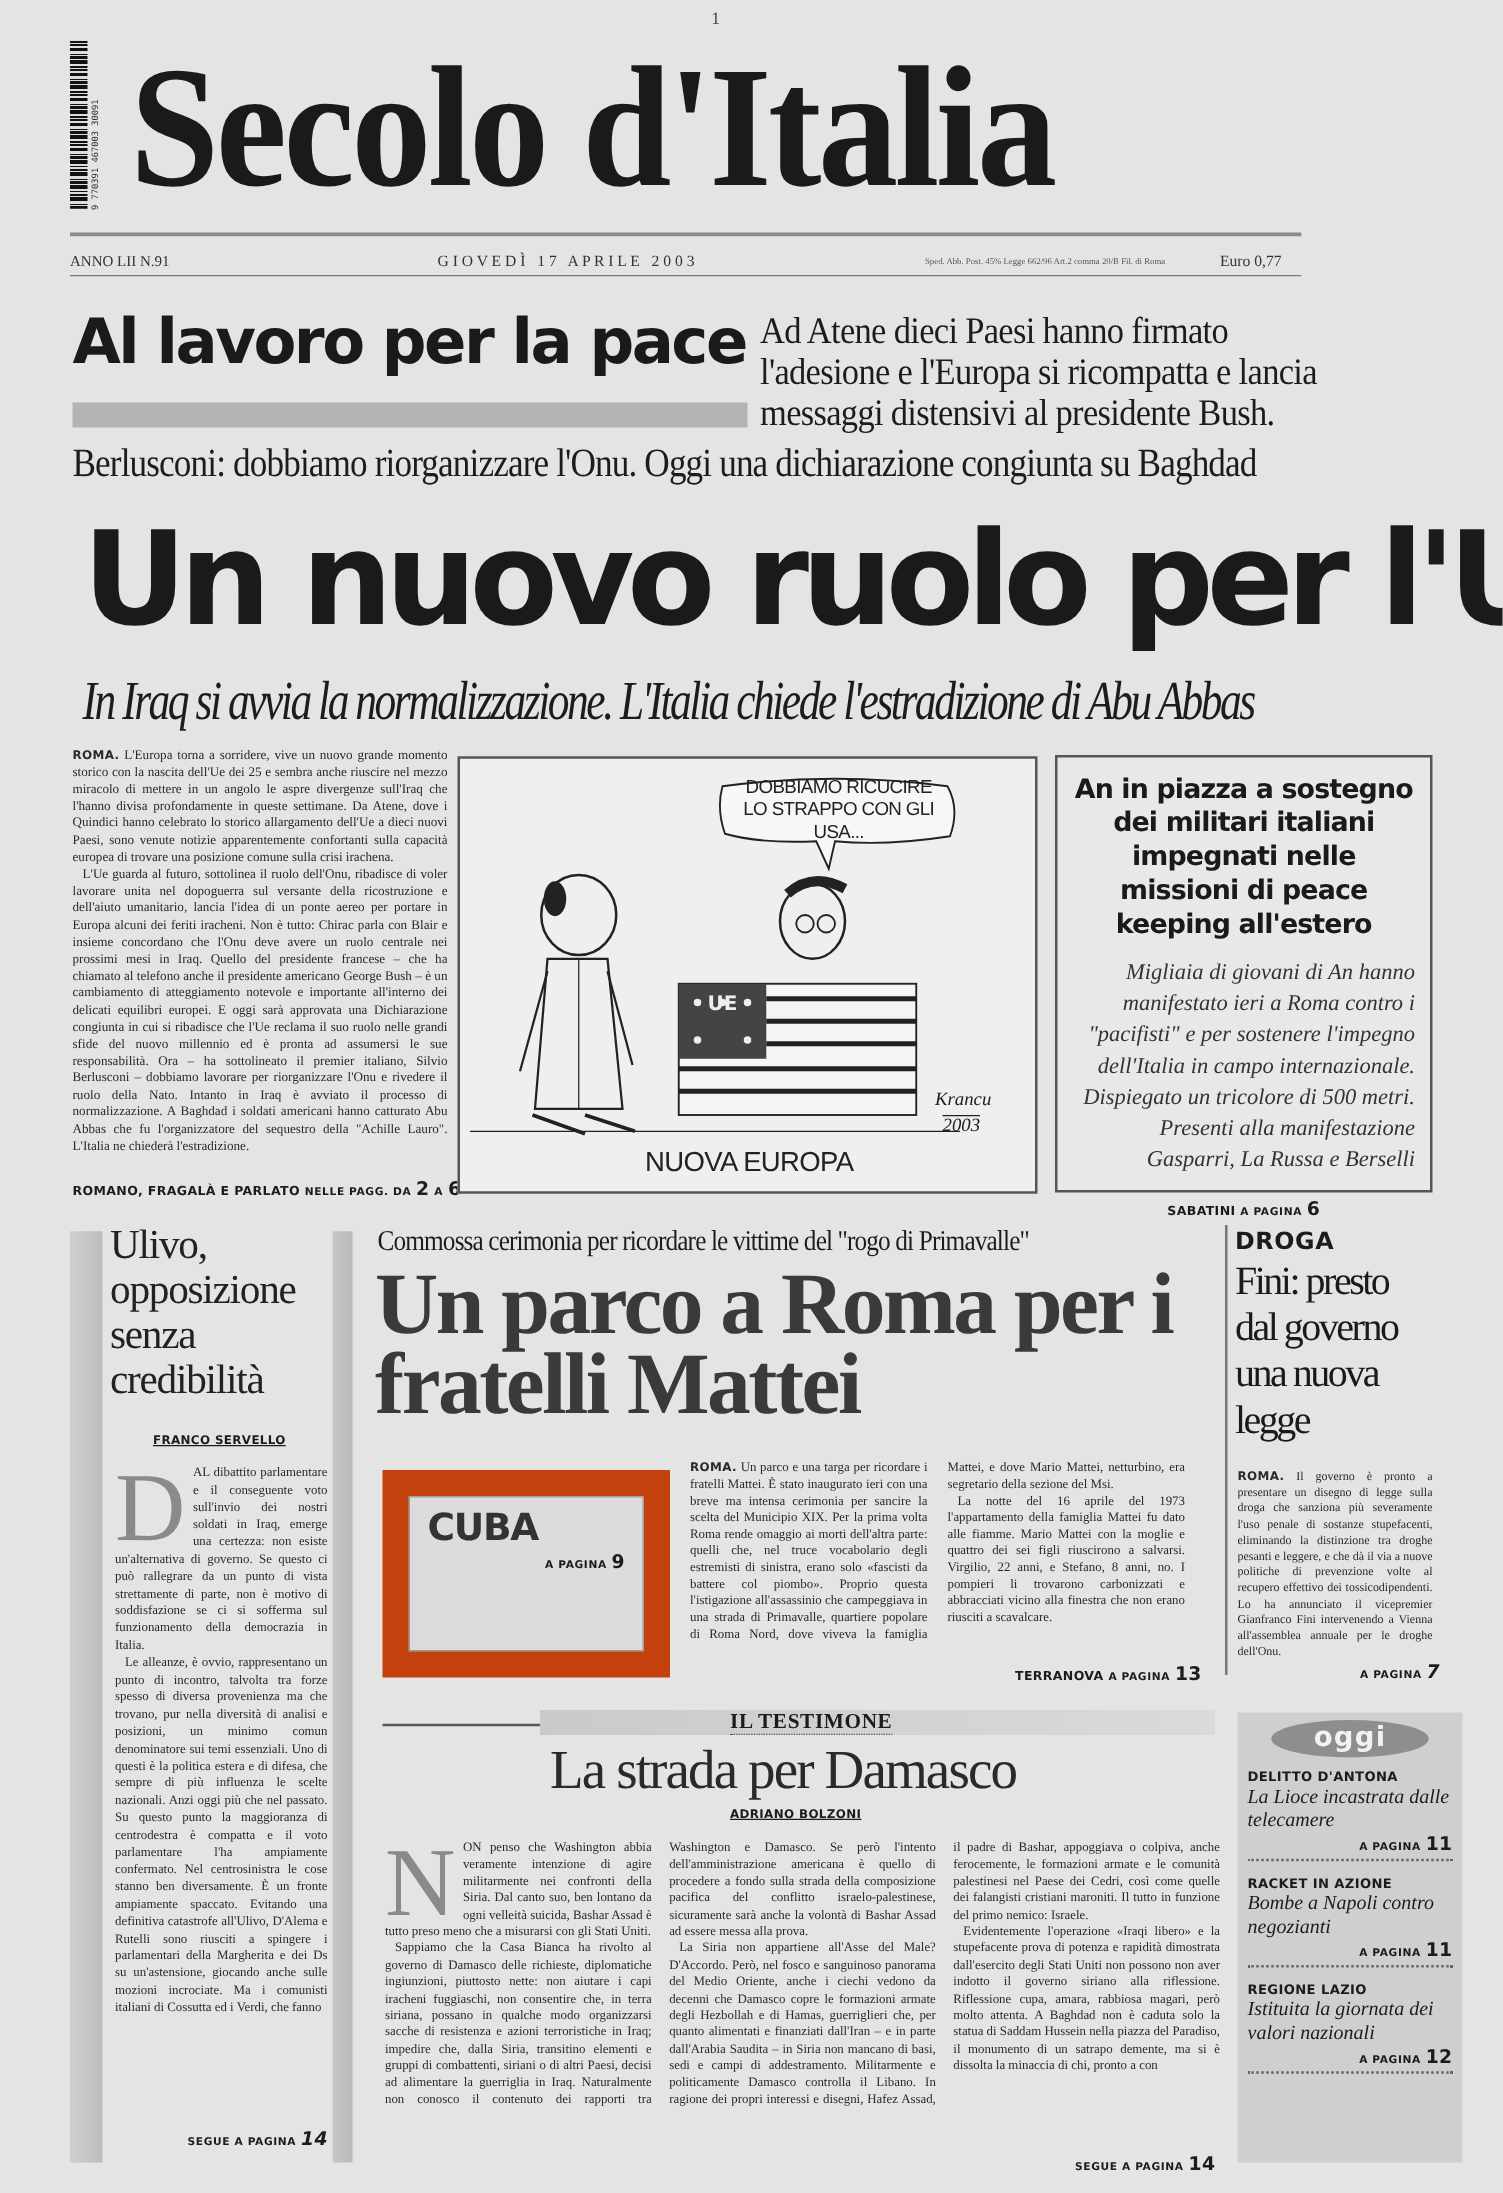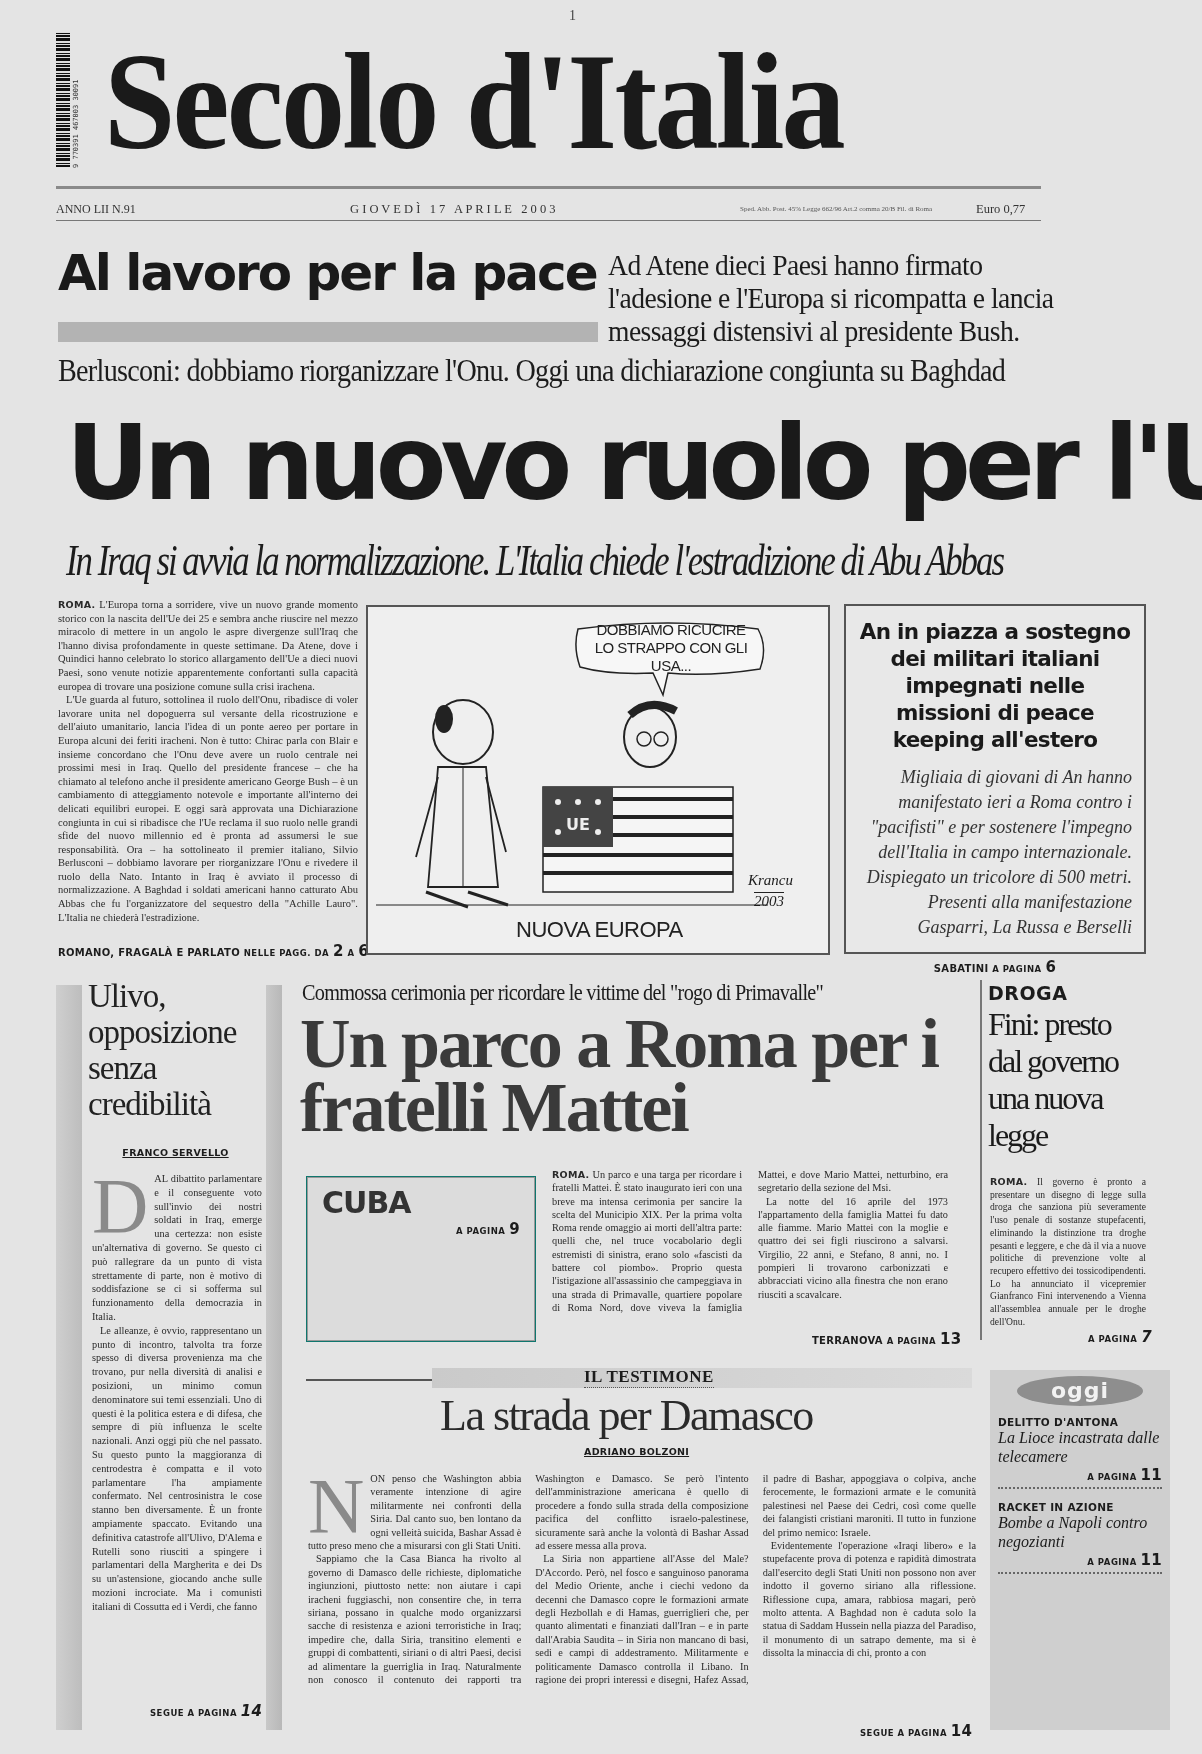--- a/index.html
+++ b/index.html
@@ -90,21 +90,21 @@
     <g fill="#eee">
         <circle cx="190" cy="195" r="3"></circle>
         <circle cx="210" cy="195" r="3"></circle>
         <circle cx="230" cy="195" r="3"></circle>
         <circle cx="190" cy="225" r="3"></circle>
         <circle cx="230" cy="225" r="3"></circle>
       </g>
     <line x1="180" y1="298" x2="400" y2="298" stroke="#222" stroke-width="1"></line>
   </svg>
   <div class="abs cond" style="left:218px;top:14px;width:170px;font-size:15px;line-height:18px;text-align:center;color:#222;letter-spacing:-.5px">DOBBIAMO RICUCIRE LO STRAPPO CON GLI USA...</div>
-  <div class="abs sans" style="left:198px;top:208px;font-size:16px;font-weight:bold;color:#eee">UE</div>
+  <div class="abs sans" style="left:198px;top:186px;font-size:16px;font-weight:bold;color:#eee">UE</div>
   <div class="abs cond" style="left:148px;top:310px;font-size:22px;color:#222;letter-spacing:-.5px">NUOVA EUROPA</div>
   <div class="abs serif" style="left:380px;top:265px;font-size:15px;font-style:italic">Krancu</div>
   <div class="abs serif" style="left:386px;top:285px;font-size:15px;font-style:italic;border-top:1px solid #222">2003</div>
 </div>
 
 <div class="abs box" style="left:844px;top:604px;width:302px;height:350px;background:#e8e8e8;padding:12px 12px">
   <div class="sans" style="font-size:21.5px;line-height:27px;font-weight:bold;text-align:center;letter-spacing:-.7px;color:#1a1a1a">An in piazza a sostegno dei militari italiani impegnati nelle missioni di peace keeping all'estero</div>
   <div class="serif" style="margin-top:12px;font-size:18px;line-height:25px;font-style:italic;text-align:right;color:#333">Migliaia di giovani di An hanno manifestato ieri a Roma contro i "pacifisti" e per sostenere l'impegno dell'Italia in campo internazionale. Dispiegato un tricolore di 500 metri. Presenti alla manifestazione Gasparri, La Russa e Berselli</div>
   <div class="credit" style="margin-top:18px;text-align:center">
     <span>SABATINI</span>
@@ -132,21 +132,21 @@
 <div class="abs body-text cols2" style="left:552px;top:1168px;width:396px;height:160px;overflow:hidden;font-size:10.3px;line-height:13.3px">
   <p><span class="dateline">ROMA.</span> <span>Un parco e una targa per ricordare i fratelli Mattei. È stato inaugurato ieri con una breve ma intensa cerimonia per sancire la scelta del Municipio XIX. Per la prima volta Roma rende omaggio ai morti dell'altra parte: quelli che, nel truce vocabolario degli estremisti di sinistra, erano solo «fascisti da battere col piombo». Proprio questa l'istigazione all'assassinio che campeggiava in una strada di Primavalle, quartiere popolare di Roma Nord, dove viveva la famiglia Mattei, e dove Mario Mattei, netturbino, era segretario della sezione del Msi.</span></p>
   <p>La notte del 16 aprile del 1973 l'appartamento della famiglia Mattei fu dato alle fiamme. Mario Mattei con la moglie e quattro dei sei figli riuscirono a salvarsi. Virgilio, 22 anni, e Stefano, 8 anni, no. I pompieri li trovarono carbonizzati e abbracciati vicino alla finestra che non erano riusciti a scavalcare.</p>
 </div>
 <div class="abs credit" style="left:812px;top:1330px;white-space:nowrap">
   <span>TERRANOVA</span>
   <span class="small">A PAGINA</span>
   <span class="num">13</span>
 </div>
 
-<div class="abs" style="left:306px;top:1176px;width:230px;height:166px;background:#0f766e;padding:1px">
+<div class="abs" style="left:306px;top:1176px;width:230px;height:166px;background:#c2410c;padding:21px">
   <div style="width:100%;height:100%;background:#dcdcdc;border:1px solid #999;padding:10px 14px">
     <div class="sans" style="font-size:30px;font-weight:bold;letter-spacing:-1px;color:#333;line-height:30px">CUBA</div>
     <div class="credit" style="text-align:right;margin-top:2px">
       <span class="small">A PAGINA</span>
       <span class="num">9</span>
     </div>
   </div>
 </div>
 
 <div class="abs" style="left:980px;top:980px;width:2px;height:360px;background:#777"></div>
@@ -193,13 +193,21 @@
 
   <div style="margin-top:12px;border-bottom:2px dotted #666;padding-bottom:3px">
     <div class="credit" style="font-size:10.5px">RACKET IN AZIONE</div>
     <div class="serif" style="font-size:16px;line-height:19px;font-style:italic">Bombe a Napoli contro negozianti</div>
     <div class="credit" style="text-align:right">
       <span class="small">A PAGINA</span>
       <span class="num">11</span>
     </div>
   </div>
 
+  <div style="margin-top:12px;border-bottom:2px dotted #666;padding-bottom:3px">
+    <div class="credit" style="font-size:10.5px">REGIONE LAZIO</div>
+    <div class="serif" style="font-size:16px;line-height:19px;font-style:italic">Istituita la giornata dei valori nazionali</div>
+    <div class="credit" style="text-align:right">
+      <span class="small">A PAGINA</span>
+      <span class="num">12</span>
+    </div>
+  </div>
 </div>
 
 </body></html>

